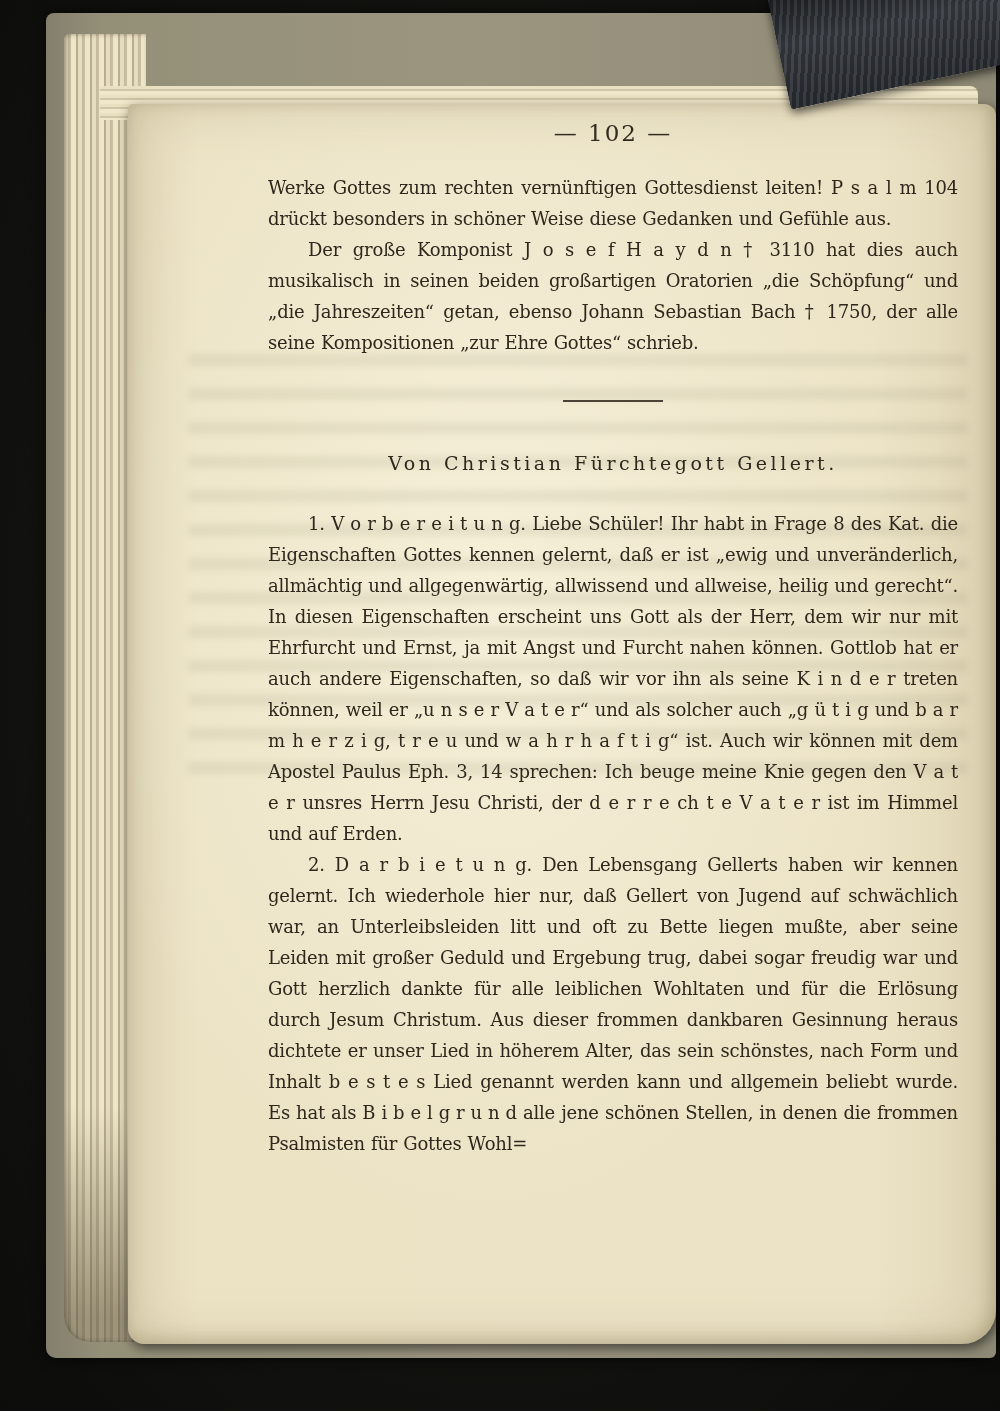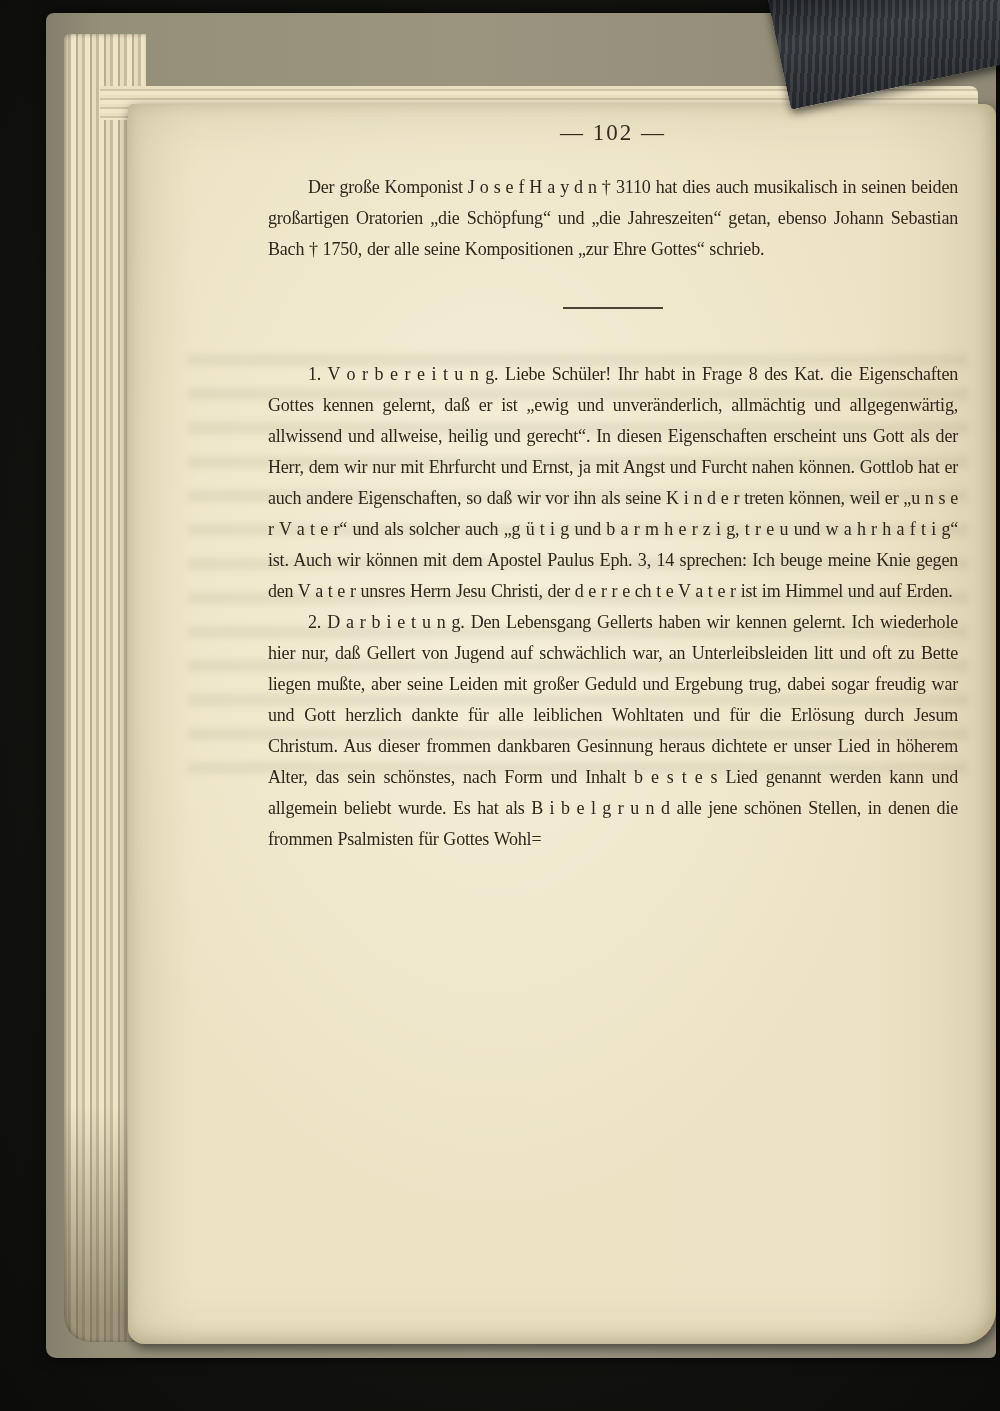--- a/index.html
+++ b/index.html
@@ -5,21 +5,20 @@
   html, body {
     margin: 0; padding: 0;
     width: 1000px; height: 1411px;
     overflow: hidden;
     font-family: "DejaVu Serif", serif;
   }
   .scene {
     position: relative;
     width: 1000px; height: 1411px;
     background: radial-gradient(ellipse at 50% 45%, #1c1c18 0%, #131310 55%, #0c0c0a 100%);
-    font-family: Liberation Serif, serif;
   }
   
   .cover {
     position: absolute;
     left: 46px; top: 13px;
     width: 950px; height: 1345px;
     background: linear-gradient(90deg, #847f6c 0%, #949078 6%, #9b9580 45%, #8f8a76 100%);
     border-radius: 8px 4px 6px 10px;
     box-shadow: 0 0 14px rgba(0,0,0,0.7);
   }
@@ -145,28 +144,30 @@
   <div class="stack-top"></div>
 
   <div class="page">
 
     <div class="bleedthrough"></div>
 
     <div class="content">
 
       <div class="page-number">— 102 —</div>
 
+      <div class="para">Werke Gottes zum rechten vernünftigen Gottesdienst leiten! P s a l m 104 drückt besonders in schöner Weise diese Gedanken und Gefühle aus.</div>
 
       <div class="para indent">Der große Komponist J o s e f  H a y d n  † 3110 hat dies auch musikalisch in seinen beiden großartigen Oratorien „die Schöpfung“ und „die Jahreszeiten“ getan, ebenso Johann Sebastian Bach † 1750, der alle seine Kompositionen „zur Ehre Gottes“ schrieb.</div>
 
       <div class="divider-wrap">
         <div class="divider"></div>
       </div>
 
 
+      <div class="section-byline">Von Christian Fürchtegott Gellert.</div>
 
       <div class="para indent">1. V o r b e r e i t u n g.  Liebe Schüler! Ihr habt in Frage 8 des Kat. die Eigenschaften Gottes kennen gelernt, daß er ist „ewig und unveränderlich, allmächtig und allgegenwärtig, allwissend und allweise, heilig und gerecht“. In diesen Eigenschaften erscheint uns Gott als der Herr, dem wir nur mit Ehrfurcht und Ernst, ja mit Angst und Furcht nahen können. Gottlob hat er auch andere Eigenschaften, so daß wir vor ihn als seine K i n d e r treten können, weil er „u n s e r  V a t e r“ und als solcher auch „g ü t i g und b a r m h e r z i g,  t r e u und w a h r h a f t i g“ ist. Auch wir können mit dem Apostel Paulus Eph. 3, 14 sprechen: Ich beuge meine Knie gegen den V a t e r unsres Herrn Jesu Christi, der  d e r  r e ch t e  V a t e r  ist im Himmel und auf Erden.</div>
 
 
       <div class="para indent">2. D a r b i e t u n g.  Den Lebensgang Gellerts haben wir kennen gelernt. Ich wiederhole hier nur, daß Gellert von Jugend auf schwächlich war, an Unterleibsleiden litt und oft zu Bette liegen mußte, aber seine Leiden mit großer Geduld und Ergebung trug, dabei sogar freudig war und Gott herzlich dankte für alle leiblichen Wohltaten und für die Erlösung durch Jesum Christum. Aus dieser frommen dankbaren Gesinnung heraus dichtete er unser Lied in höherem Alter, das sein schönstes, nach Form und Inhalt b e s t e s  Lied genannt werden kann und allgemein beliebt wurde. Es hat als B i b e l g r u n d  alle jene schönen Stellen, in denen die frommen Psalmisten für Gottes Wohl=</div>
 
     </div>
   </div>
 
   <div class="cloth"></div>

